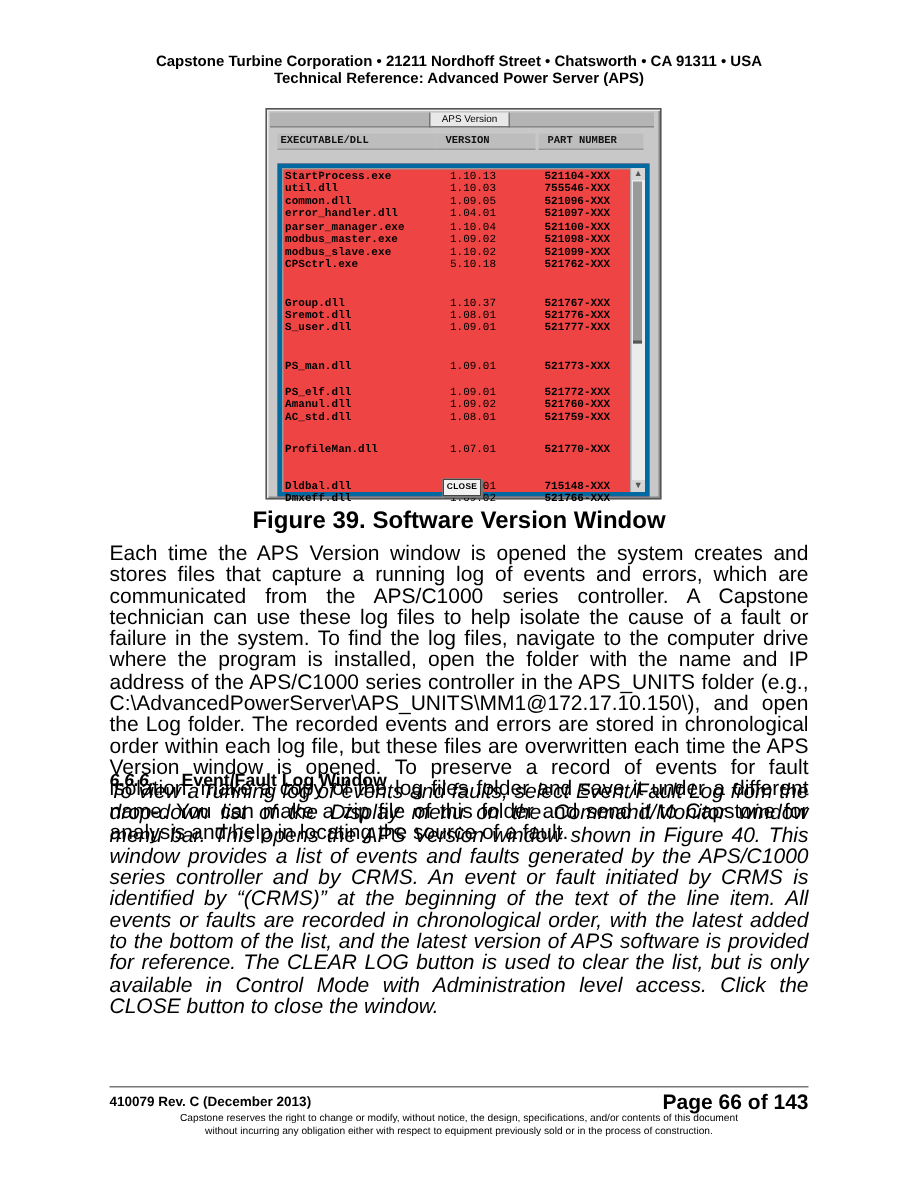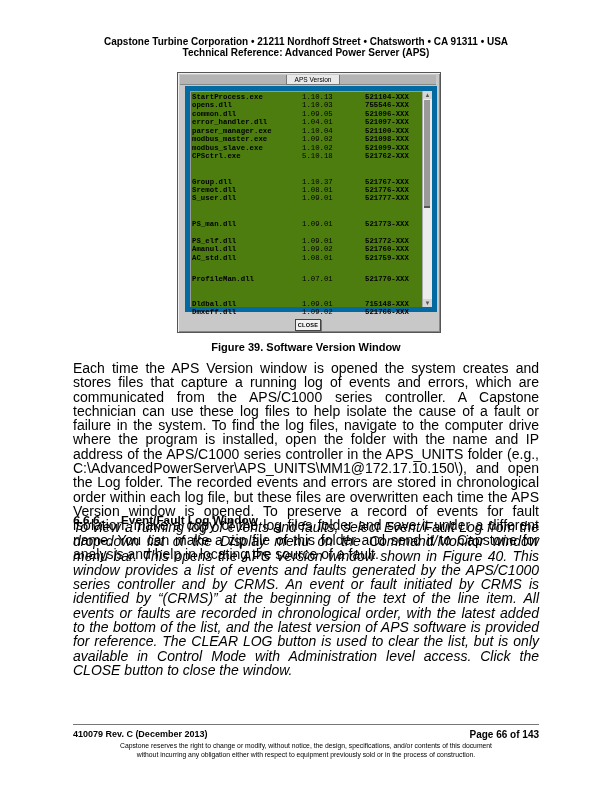--- a/index.html
+++ b/index.html
@@ -27,22 +27,22 @@
   .colhdr {
     position: absolute; top: 16px; height: 10px; background: #bdbdbd;
     font-family: "Liberation Mono", monospace; font-weight: bold; font-size: 7px; line-height: 10px; color: #111;
     border-bottom: 1px solid #999;
   }
   .ch1 { left: 7px; width: 104px; padding-left: 2px; }
   .ch2 { left: 113px; width: 60px; padding-left: 6px; }
   .ch3 { left: 181px; width: 64px; padding-left: 6px; }
 
   .listbox {
-    position: absolute; left: 7px; top: 13px; width: 242px; height: 216px;
-    background: #4d7c0f; border: 5px solid #0369a1;
+    position: absolute; left: 7px; top: 36px; width: 242px; height: 216px;
+    background: #ef4444; border: 3px solid #0369a1;
     box-shadow: inset 1px 1px 0 #999;
   }
   .row {
     position: absolute; left: 2px; height: 8.5px;
     font-family: "Liberation Mono", monospace; font-size: 7.3px; line-height: 8.5px; white-space: pre; color: #000;
   }
   .row span { position: absolute; top: 0; }
   .c1 { left: 0; font-weight: bold; letter-spacing: 0.05px; }
   .c2 { left: 110px; font-weight: normal; }
   .c3 { left: 173px; font-weight: bold; }
@@ -51,33 +51,33 @@
   .sb-up, .sb-down { position: absolute; left: 0; width: 9px; height: 8px; background: #d6d6d6; font-size: 6px; line-height: 8px; text-align: center; color: #555; }
   .sb-up { top: 0; } .sb-down { bottom: 0; }
   .sb-thumb { position: absolute; left: 1px; top: 9px; width: 6px; height: 106px; background: #9a9a9a; border-bottom: 2px solid #555; }
 
   .closebtn {
     position: absolute; left: 117px; top: 246px; width: 24px; height: 10px;
     background: #f2f2f2; border: 1px solid #444; box-shadow: 1px 1px 0 #777;
     font-size: 5.6px; line-height: 10px; text-align: center; font-weight: bold; letter-spacing: 0.2px;
   }
 
-  .caption { position: absolute; top: 341px; left: 0; width: 612px; text-align: center; font-weight: bold; font-size: 11px; line-height: 13px; }
+  .caption { position: absolute; top: 341px; left: 0; width: 612px; text-align: center; font-weight: bold; font-size: 16px; line-height: 13px; }
 
   .para {
     position: absolute; left: 73px; width: 466px; font-size: 14px; line-height: 14.3px; text-align: justify;
   }
   .p1 { top: 361px; }
   .p2 { top: 520px; font-style: italic; }
   .sec { position: absolute; left: 73px; top: 513px; font-weight: bold; font-size: 11.8px; line-height: 14px; }
   .sec .num { display: inline-block; width: 48px; font-style: italic; }
 
   .footrule { position: absolute; left: 73px; top: 724px; width: 466px; height: 0; border-top: 1px solid #777; }
   .foot-left { position: absolute; left: 73px; top: 729px; font-weight: bold; font-size: 9px; line-height: 11px; }
-  .foot-right { position: absolute; right: 73px; top: 729px; font-weight: bold; font-size: 10px; line-height: 11px; }
+  .foot-right { position: absolute; right: 73px; top: 729px; font-weight: bold; font-size: 14px; line-height: 11px; }
   .foot-note { position: absolute; left: 0; width: 612px; text-align: center; font-size: 6.8px; line-height: 9px; }
   .fn1 { top: 741px; } .fn2 { top: 750px; }
 </style>
 </head>
 <body>
 
 <div class="hdr hdr1">Capstone Turbine Corporation • 21211 Nordhoff Street • Chatsworth • CA 91311 • USA</div>
 <div class="hdr hdr2">Technical Reference: Advanced Power Server (APS)</div>
 
 <div class="win">
@@ -88,21 +88,21 @@
   <div class="colhdr ch2">VERSION</div>
   <div class="colhdr ch3">PART NUMBER</div>
 
   <div class="listbox" id="listbox">
     <div class="sb">
       <div class="sb-up">▲</div>
       <div class="sb-thumb"></div>
       <div class="sb-down">▼</div>
     </div>
   <div class="row" style="top: 2px;"><span class="c1">StartProcess.exe</span><span class="c2">1.10.13</span><span class="c3">521104-XXX</span></div>
-      <div class="row" style="top: 10.45px;"><span class="c1">opens.dll</span><span class="c2">1.10.03</span><span class="c3">755546-XXX</span></div>
+      <div class="row" style="top: 10.45px;"><span class="c1">util.dll</span><span class="c2">1.10.03</span><span class="c3">755546-XXX</span></div>
       <div class="row" style="top: 18.9px;"><span class="c1">common.dll</span><span class="c2">1.09.05</span><span class="c3">521096-XXX</span></div>
       <div class="row" style="top: 27.35px;"><span class="c1">error_handler.dll</span><span class="c2">1.04.01</span><span class="c3">521097-XXX</span></div>
       <div class="row" style="top: 35.8px;"><span class="c1">parser_manager.exe</span><span class="c2">1.10.04</span><span class="c3">521100-XXX</span></div>
       <div class="row" style="top: 44.25px;"><span class="c1">modbus_master.exe</span><span class="c2">1.09.02</span><span class="c3">521098-XXX</span></div>
       <div class="row" style="top: 52.7px;"><span class="c1">modbus_slave.exe</span><span class="c2">1.10.02</span><span class="c3">521099-XXX</span></div>
       <div class="row" style="top: 61.15px;"><span class="c1">CPSctrl.exe</span><span class="c2">5.10.18</span><span class="c3">521762-XXX</span></div>
       <div class="row" style="top: 86.5px;"><span class="c1">Group.dll</span><span class="c2">1.10.37</span><span class="c3">521767-XXX</span></div>
       <div class="row" style="top: 94.95px;"><span class="c1">Sremot.dll</span><span class="c2">1.08.01</span><span class="c3">521776-XXX</span></div>
       <div class="row" style="top: 103.4px;"><span class="c1">S_user.dll</span><span class="c2">1.09.01</span><span class="c3">521777-XXX</span></div>
       <div class="row" style="top: 128.75px;"><span class="c1">PS_man.dll</span><span class="c2">1.09.01</span><span class="c3">521773-XXX</span></div>

